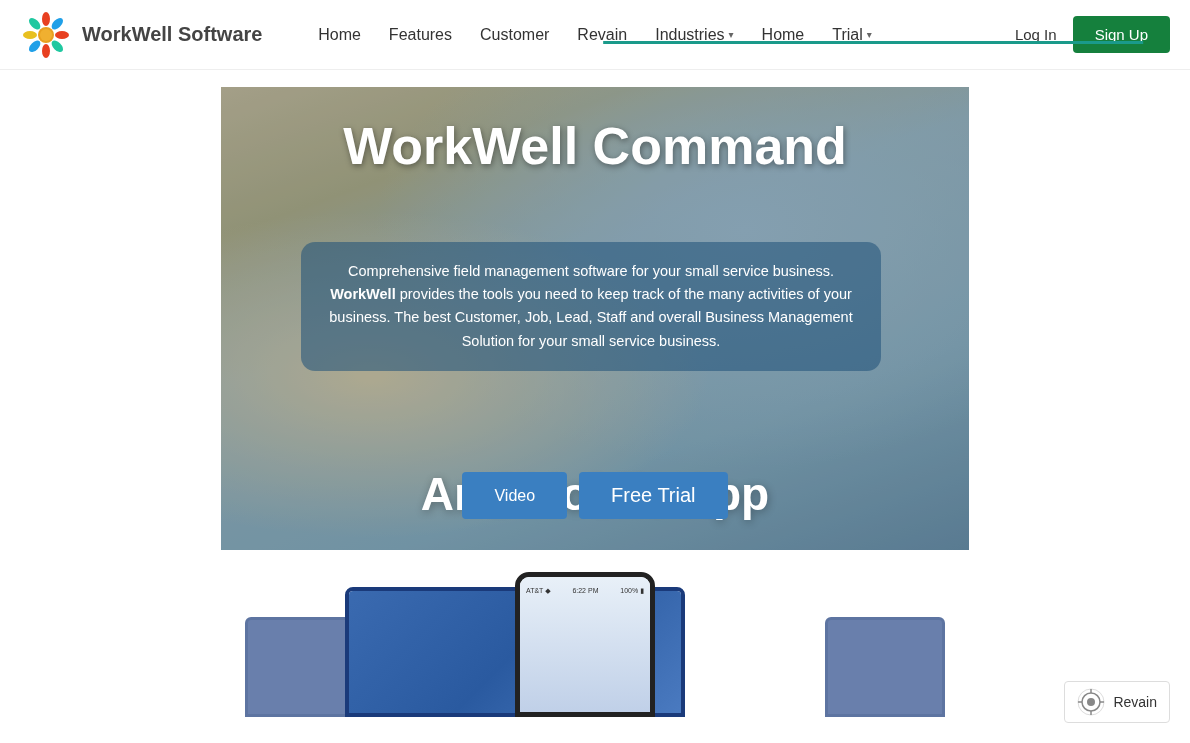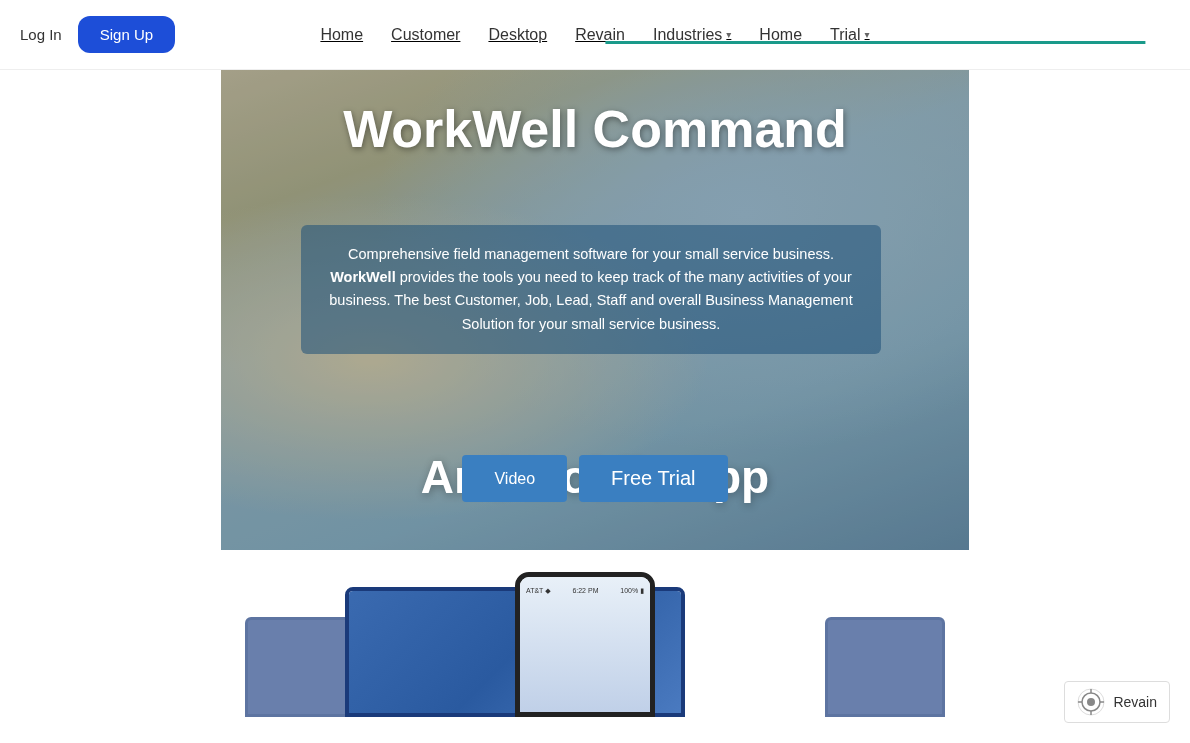--- a/index.html
+++ b/index.html
@@ -30,21 +30,20 @@
       font-weight: bold;
       color: #444;
     }
     .navbar-center {
       display: flex;
       align-items: center;
       gap: 28px;
       position: absolute;
       left: 50%;
       transform: translateX(-50%);
-      text-decoration: underline;
     }
     .nav-link {
       font-size: 16px;
       color: #333;
       text-decoration: none;
       cursor: pointer;
       display: flex;
       align-items: center;
       gap: 4px;
     }
@@ -65,39 +64,39 @@
       gap: 16px;
     }
     .login-btn {
       font-size: 15px;
       color: #333;
       cursor: pointer;
       background: none;
       border: none;
     }
     .signup-btn {
-      background: #1d4ed8;
+      background: #15803d;
       color: #fff;
       border: none;
-      border-radius: 12px;
+      border-radius: 4px;
       padding: 10px 22px;
       font-size: 15px;
       cursor: pointer;
     }
 
     
     .hero {
       position: relative;
       width: 100%;
       height: 480px;
       margin: 0 auto;
       overflow: hidden;
     }
     .hero-inner {
-      margin: 0 auto;
+      margin: 17px auto;
       width: 748px;
       height: 480px;
       position: relative;
       background: linear-gradient(135deg, #b8d4c8 0%, #8ab5c8 30%, #7aa8b8 60%, #6090a0 100%);
       overflow: hidden;
     }
     
     .hero-bg-scene {
       position: absolute;
       top: 0; left: 0; right: 0; bottom: 0;
@@ -122,21 +121,21 @@
       color: #fff;
       text-shadow: 1px 2px 6px rgba(0,0,0,0.4);
       line-height: 1.15;
     }
     .hero-subtitle {
       position: absolute;
       top: 155px;
       left: 80px;
       right: 88px;
       background: rgba(30, 80, 120, 0.55);
-      border-radius: 6px;
+      border-radius: 14px;
       padding: 18px 24px;
       text-align: center;
       color: #fff;
       font-size: 14.5px;
       line-height: 1.6;
     }
     .hero-subtitle strong {
       font-weight: bold;
     }
     .hero-mobile-line {
@@ -291,30 +290,47 @@
     }
     .revain-icon {
       width: 28px;
       height: 28px;
     }
   </style>
 </head>
 <body>
 
 <nav class="navbar">
+  <div class="navbar-left">
+
+    <svg class="logo-icon" viewBox="0 0 52 52" xmlns="http://www.w3.org/2000/svg">
+
+      <circle cx="26" cy="26" r="8" fill="#e8a020"></circle>
+      <ellipse cx="26" cy="10" rx="4" ry="7" fill="#e84020" transform="rotate(0 26 26)"></ellipse>
+      <ellipse cx="26" cy="10" rx="4" ry="7" fill="#20a0e8" transform="rotate(45 26 26)"></ellipse>
+      <ellipse cx="26" cy="10" rx="4" ry="7" fill="#e84020" transform="rotate(90 26 26)"></ellipse>
+      <ellipse cx="26" cy="10" rx="4" ry="7" fill="#20c8a0" transform="rotate(135 26 26)"></ellipse>
+      <ellipse cx="26" cy="10" rx="4" ry="7" fill="#e84020" transform="rotate(180 26 26)"></ellipse>
+      <ellipse cx="26" cy="10" rx="4" ry="7" fill="#20a0e8" transform="rotate(225 26 26)"></ellipse>
+      <ellipse cx="26" cy="10" rx="4" ry="7" fill="#e8c020" transform="rotate(270 26 26)"></ellipse>
+      <ellipse cx="26" cy="10" rx="4" ry="7" fill="#20c8a0" transform="rotate(315 26 26)"></ellipse>
+      <circle cx="26" cy="26" r="6" fill="#f0b030"></circle>
+    </svg>
+    <span class="logo-text">WorkWell Software</span>
+  </div>
 
   <div class="navbar-center">
     <a class="nav-link" href="#">
       <span>Home</span>
     </a>
     <a class="nav-link" href="#">
+      <span>Features</span>
+    </a>
+    <a class="nav-link" href="#">
       <span>Customer</span>
-    </a>
-    <a class="nav-link" href="#">
-      <span>Desktop</span>
     </a>
     <a class="nav-link" href="#">
       <span>Revain</span>
     </a>
     <a class="nav-link" href="#">
       <span>Industries</span>
       <span class="chevron-down">▾</span>
     </a>
     <a class="nav-link" href="#">
       <span>Home</span>

